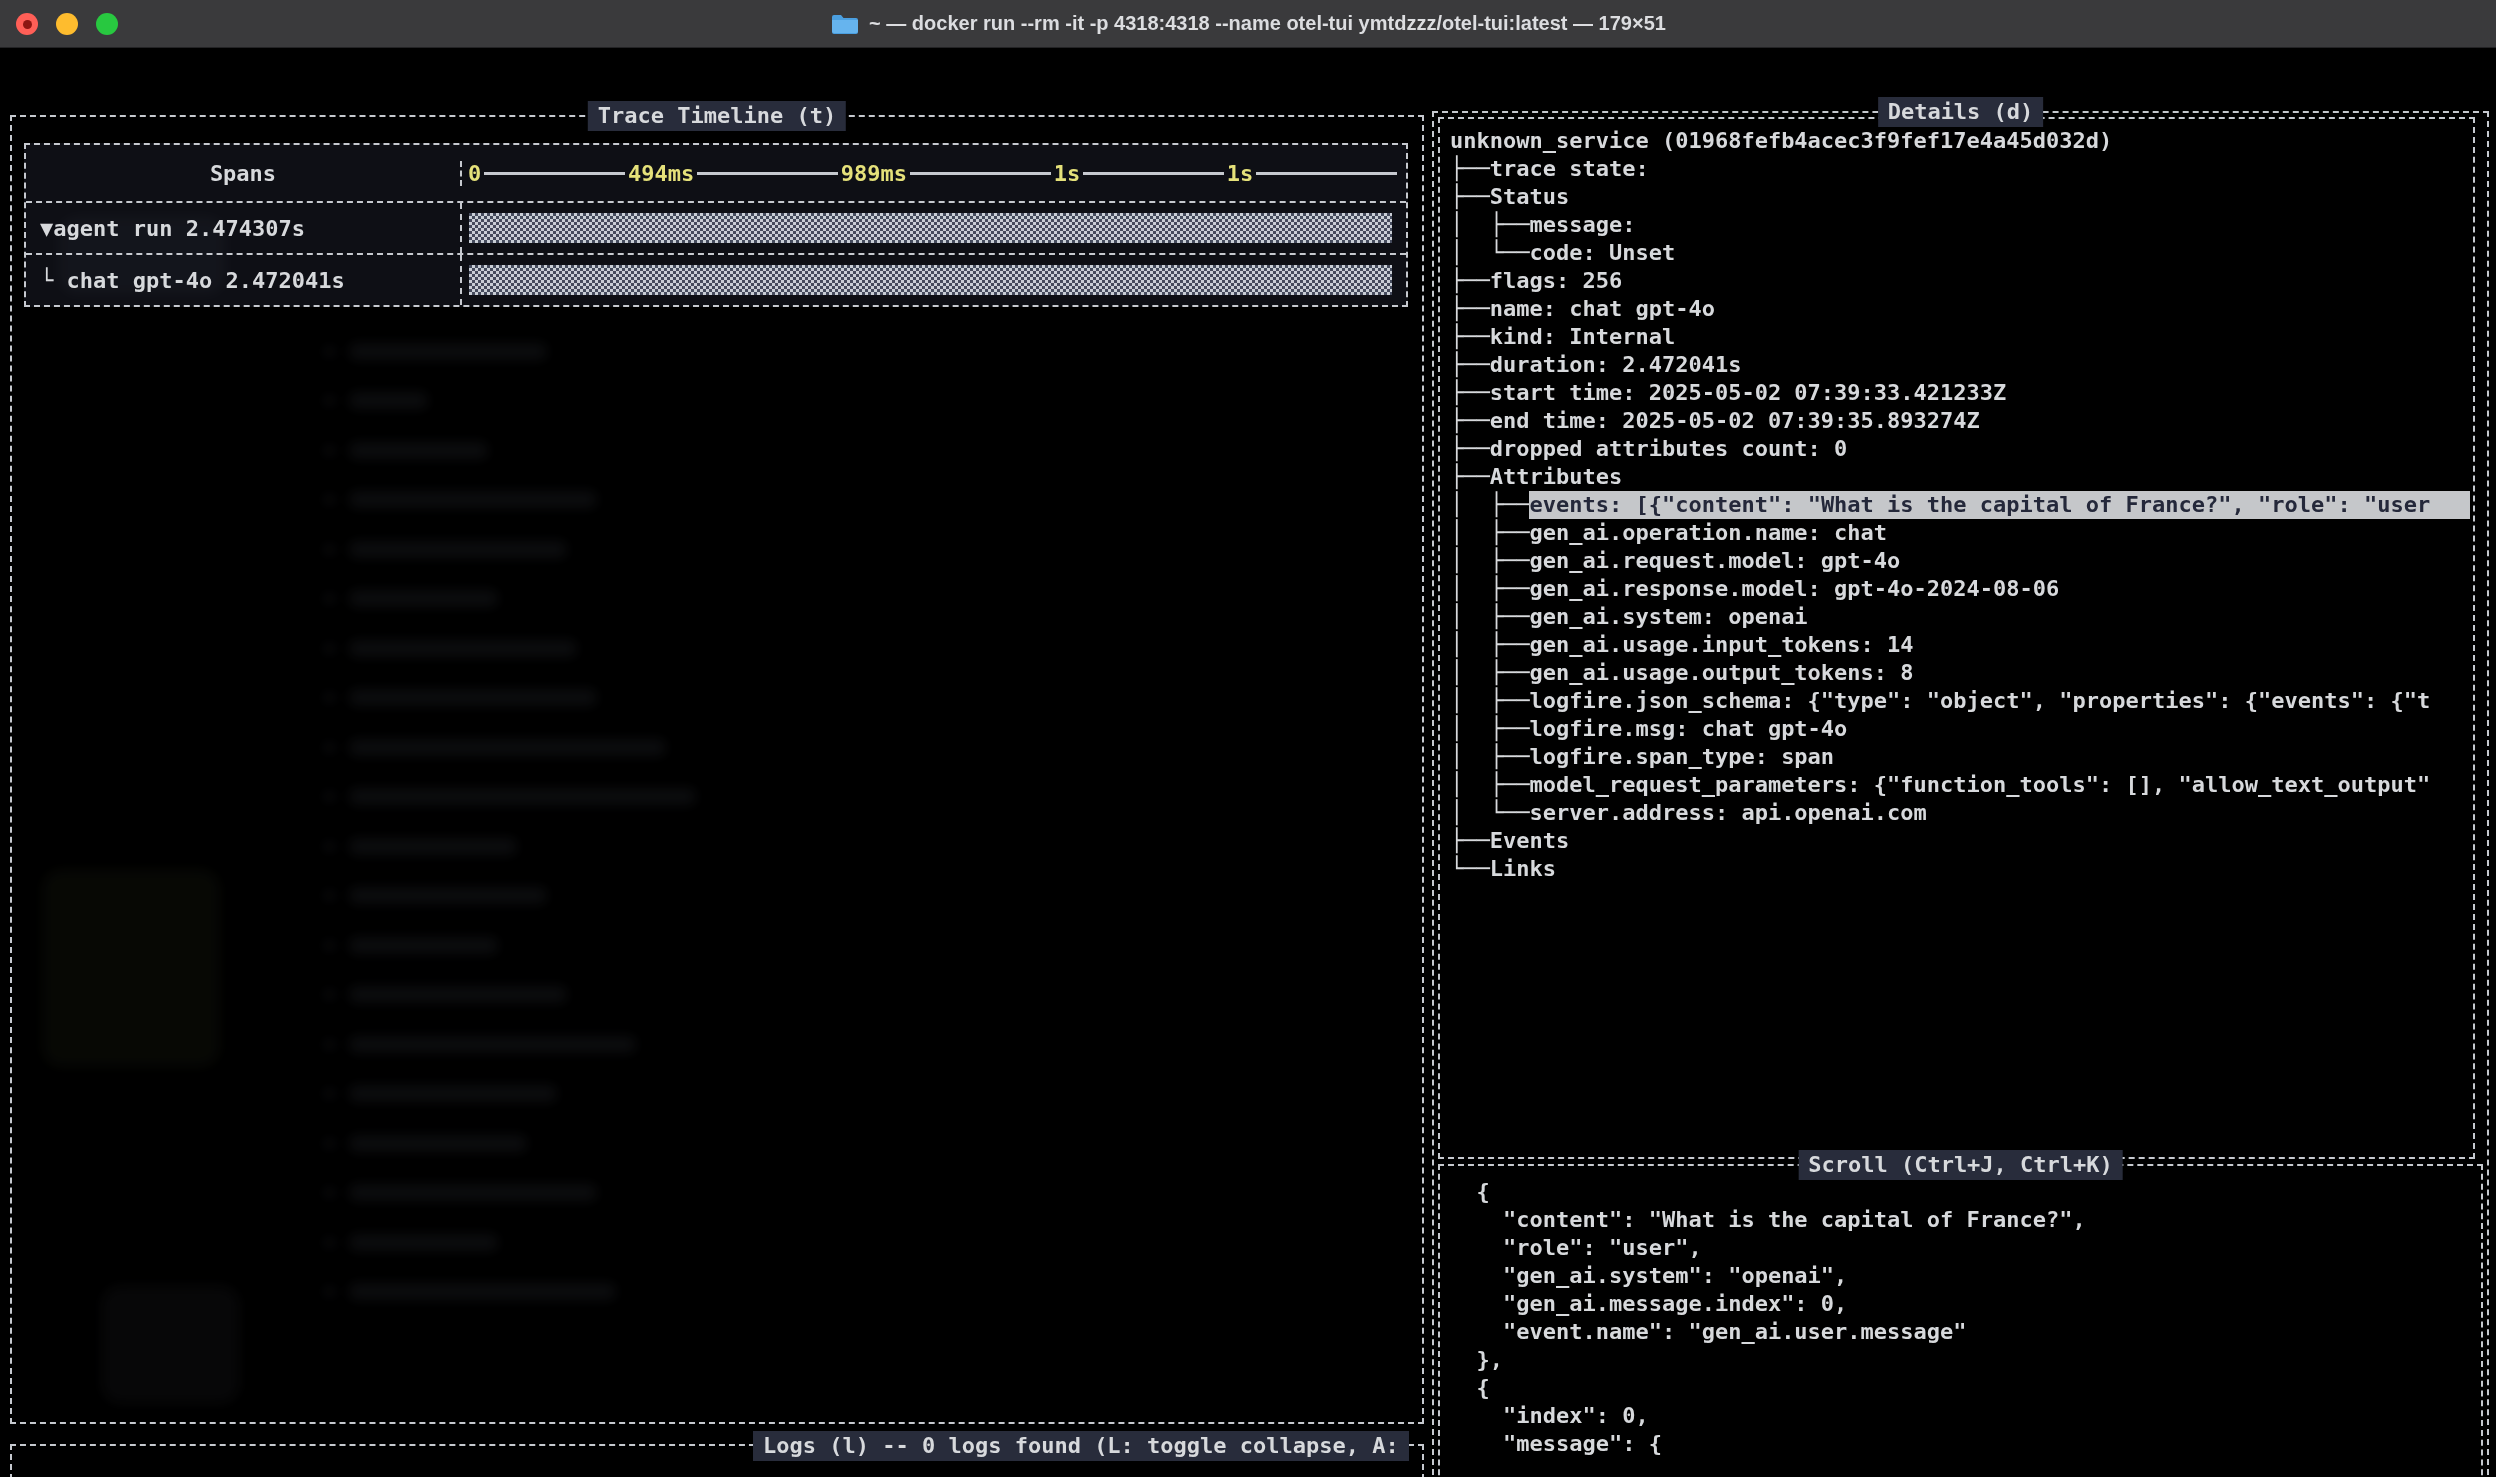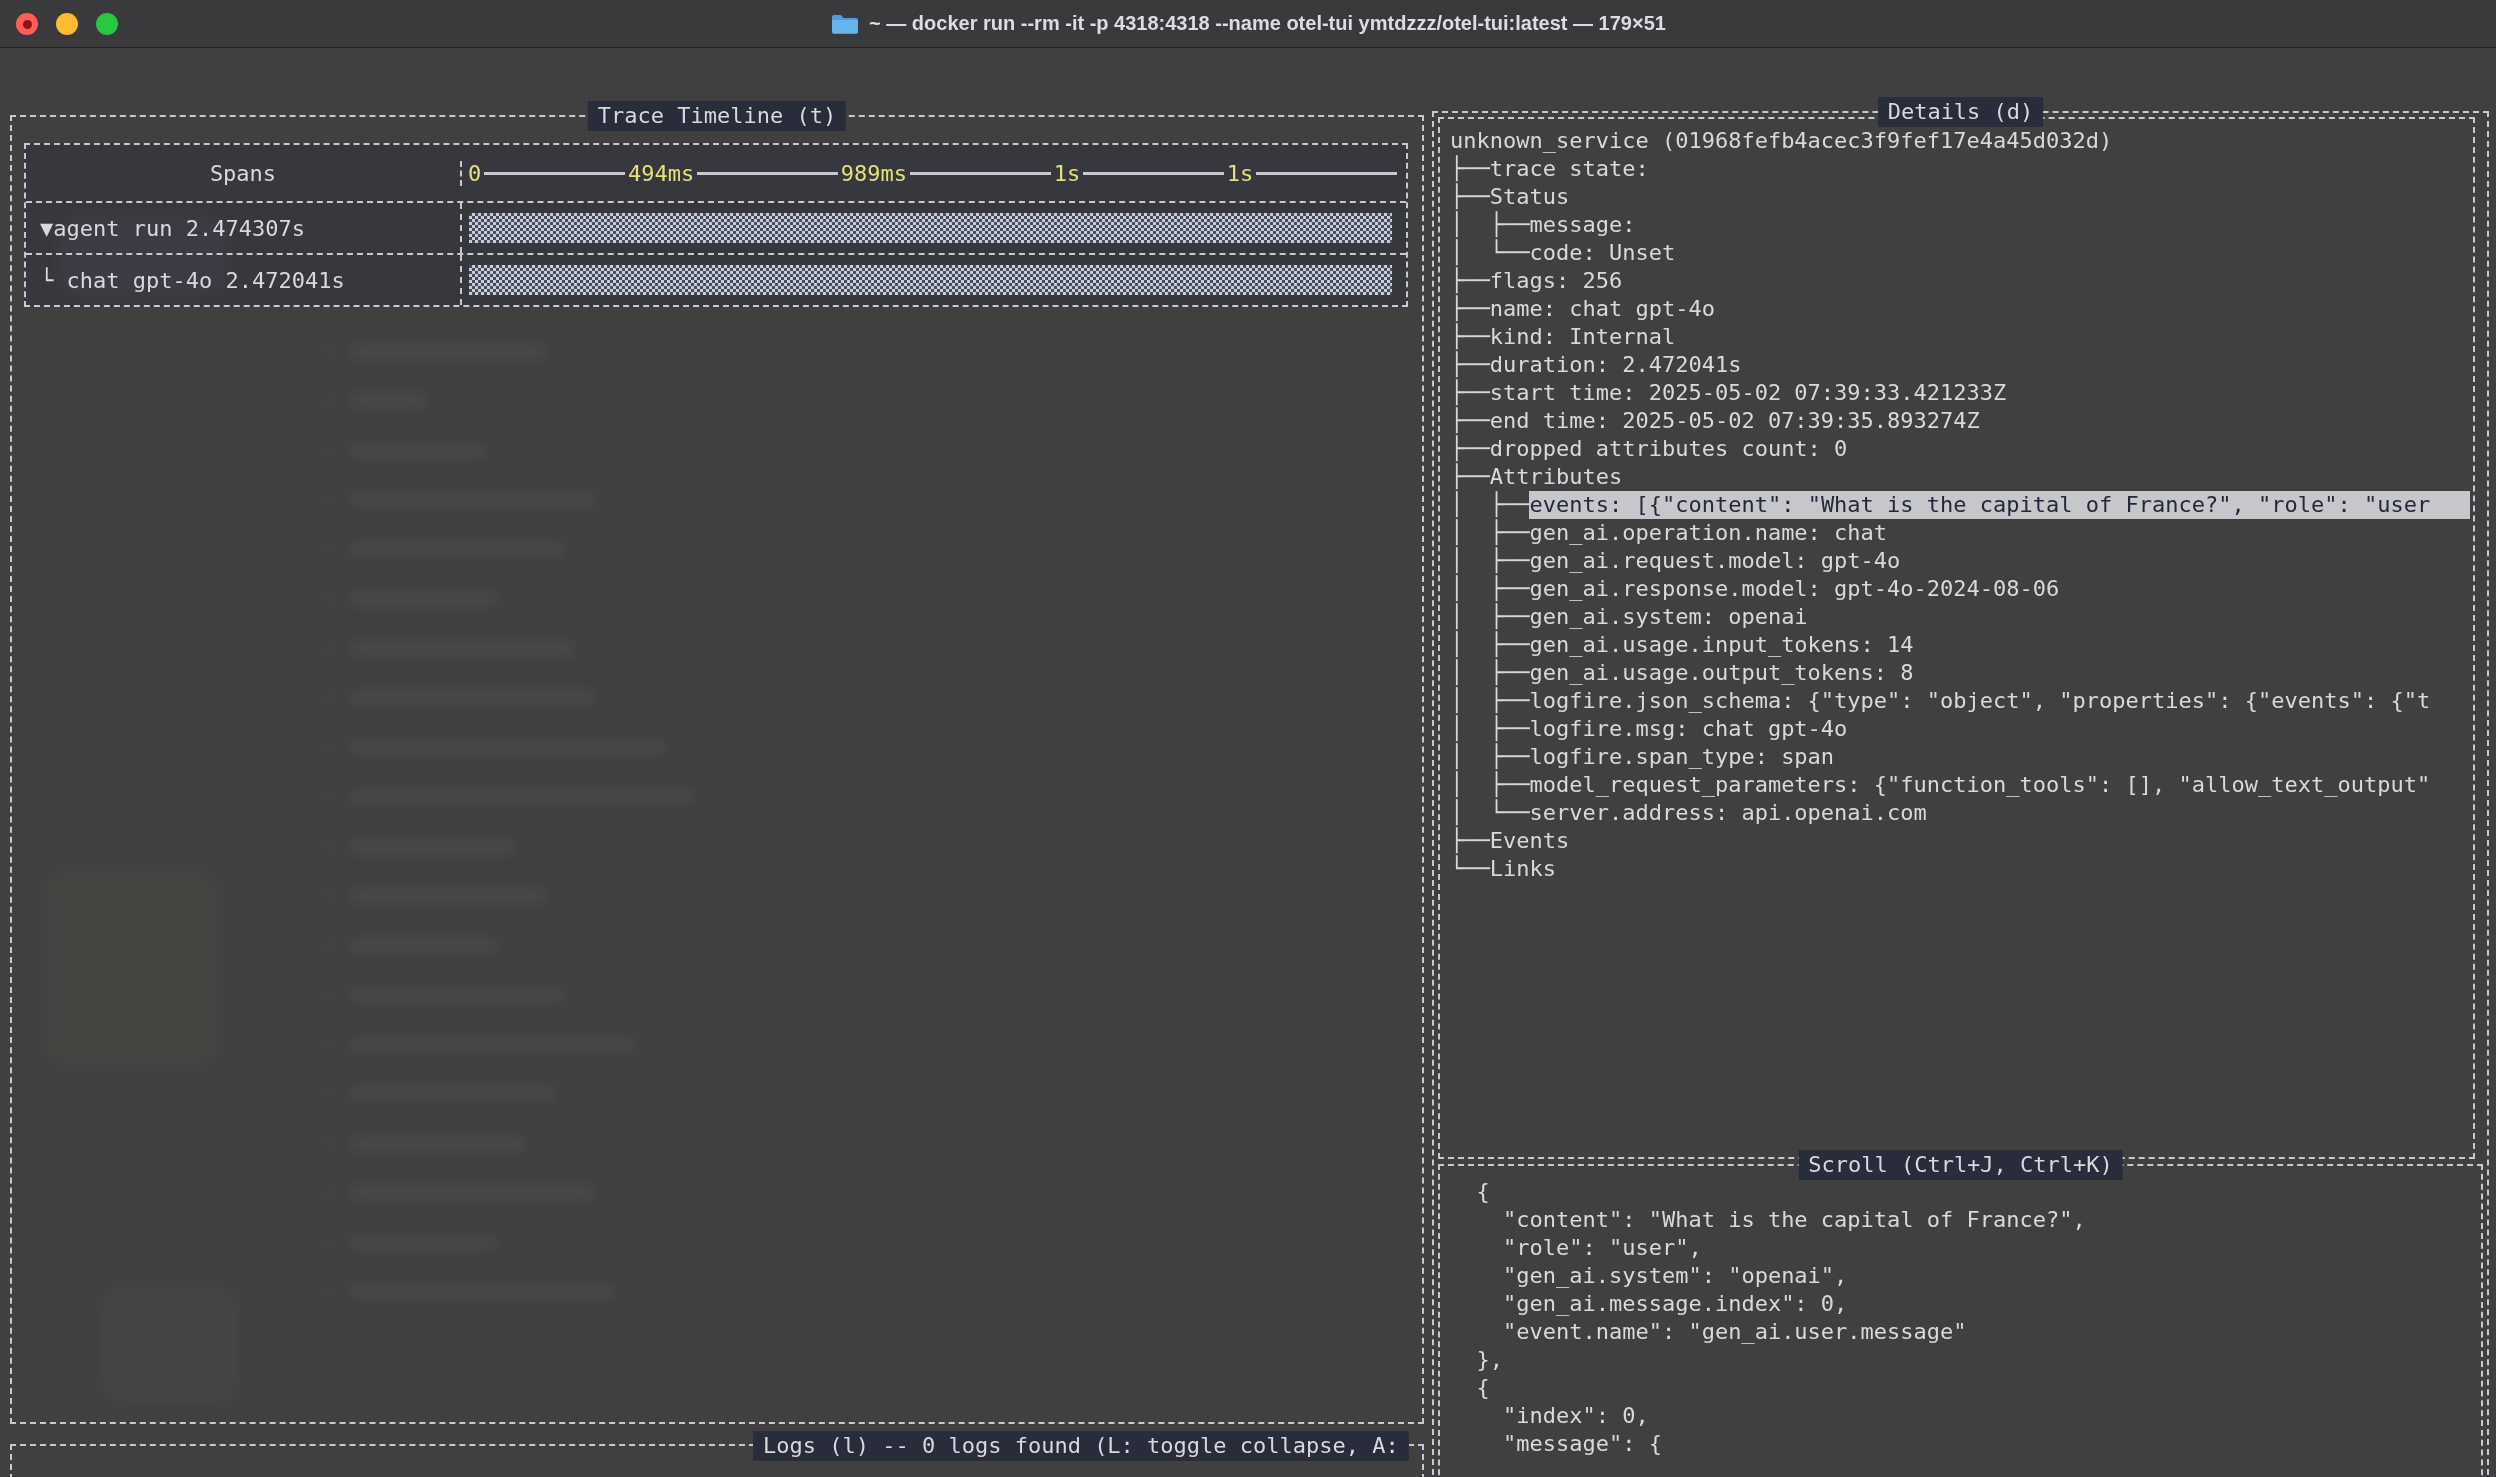--- a/index.html
+++ b/index.html
@@ -1,32 +1,32 @@
 <!DOCTYPE html>
 <html><head>
 <meta charset="utf-8">
 <style>
   * { margin:0; padding:0; box-sizing:border-box; }
   html,body { background:#17181d; }
-  .screen{ position:relative; width:2497px; height:1477px; background:#404040; overflow:hidden; }
+  .screen{ position:relative; width:2497px; height:1477px; background:#000000; overflow:hidden; }
 
   
   .titlebar{ position:absolute; top:0; left:0; right:0; height:48px; background:#3a3a3c;
              border-bottom:1px solid #232325; display:flex; align-items:center; justify-content:center; }
   .lights{ position:absolute; left:16px; top:0; height:48px; display:flex; align-items:center; gap:18px; }
   .light{ width:22px; height:22px; border-radius:50%; display:inline-flex; align-items:center; justify-content:center; }
   .light.red{ background:#ff5f57; } .light.yellow{ background:#febc2e; } .light.green{ background:#28c840; }
   .light.red .dot{ width:9px; height:9px; border-radius:50%; background:#8d1712; display:block; }
   .titlewrap{ display:flex; align-items:center; gap:10px; color:#dcdde0;
               font:700 20px "Liberation Sans", sans-serif; }
   .foldericon{ display:inline-block; line-height:0; }
 
   
   .term{ position:absolute; top:48px; left:0; right:0; bottom:0;
-         font-family:"DejaVu Sans Mono", monospace; font-weight:400; font-size:22px;
+         font-family:"DejaVu Sans Mono", monospace; font-weight:700; font-size:22px;
          color:#d7d9dc; }
   .panel{ position:absolute; border:2px dashed #c6c9cf; }
   .ptitle{ position:absolute; top:-16px; left:50%; transform:translateX(-50%); background:#282c3b;
            padding:0 10px; white-space:nowrap; line-height:30px; z-index:3; color:#d7d9dc; }
 
   
   .trace{ left:10px; top:67px; width:1414px; height:1309px; }
   .spantable{ position:absolute; left:12px; top:26px; right:14px; border:2px dashed #c6c9cf; background:rgba(40,44,59,.35); z-index:2; }
   .thead{ display:flex; height:56px;align-items:center; }
   .cell-label{ width:436px; flex:0 0 436px; border-right:2px dashed #c6c9cf; display:flex;

